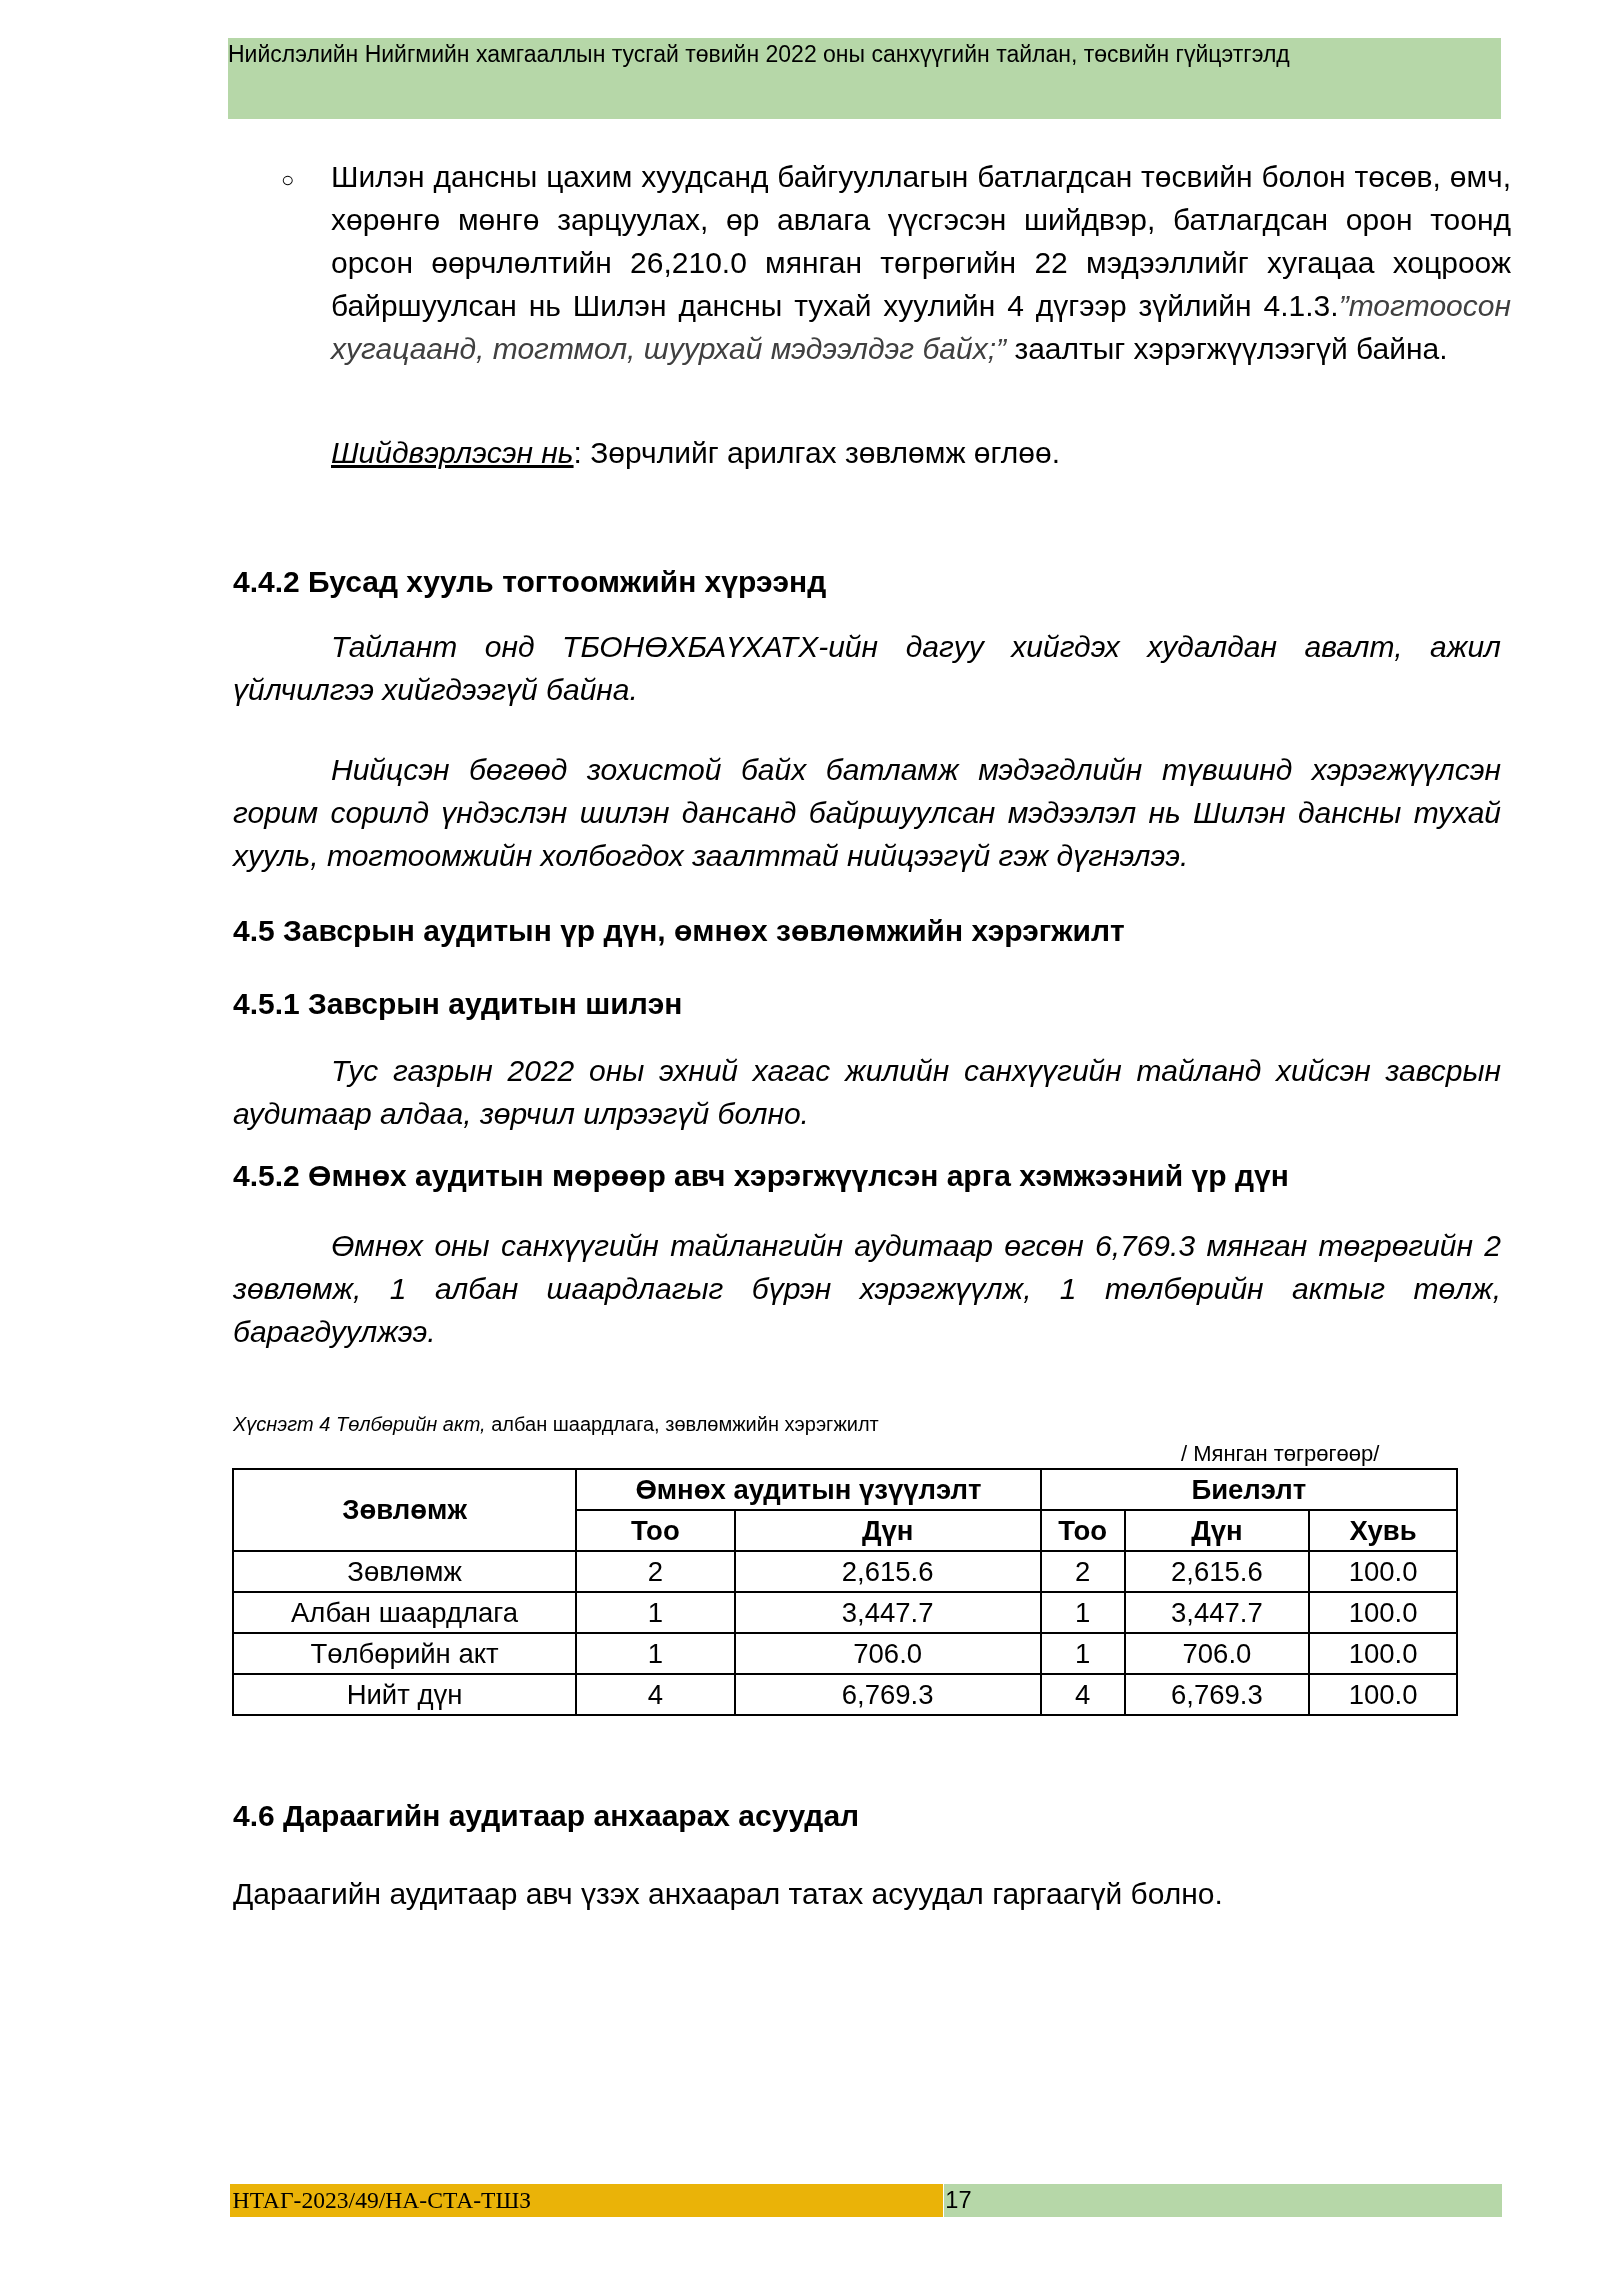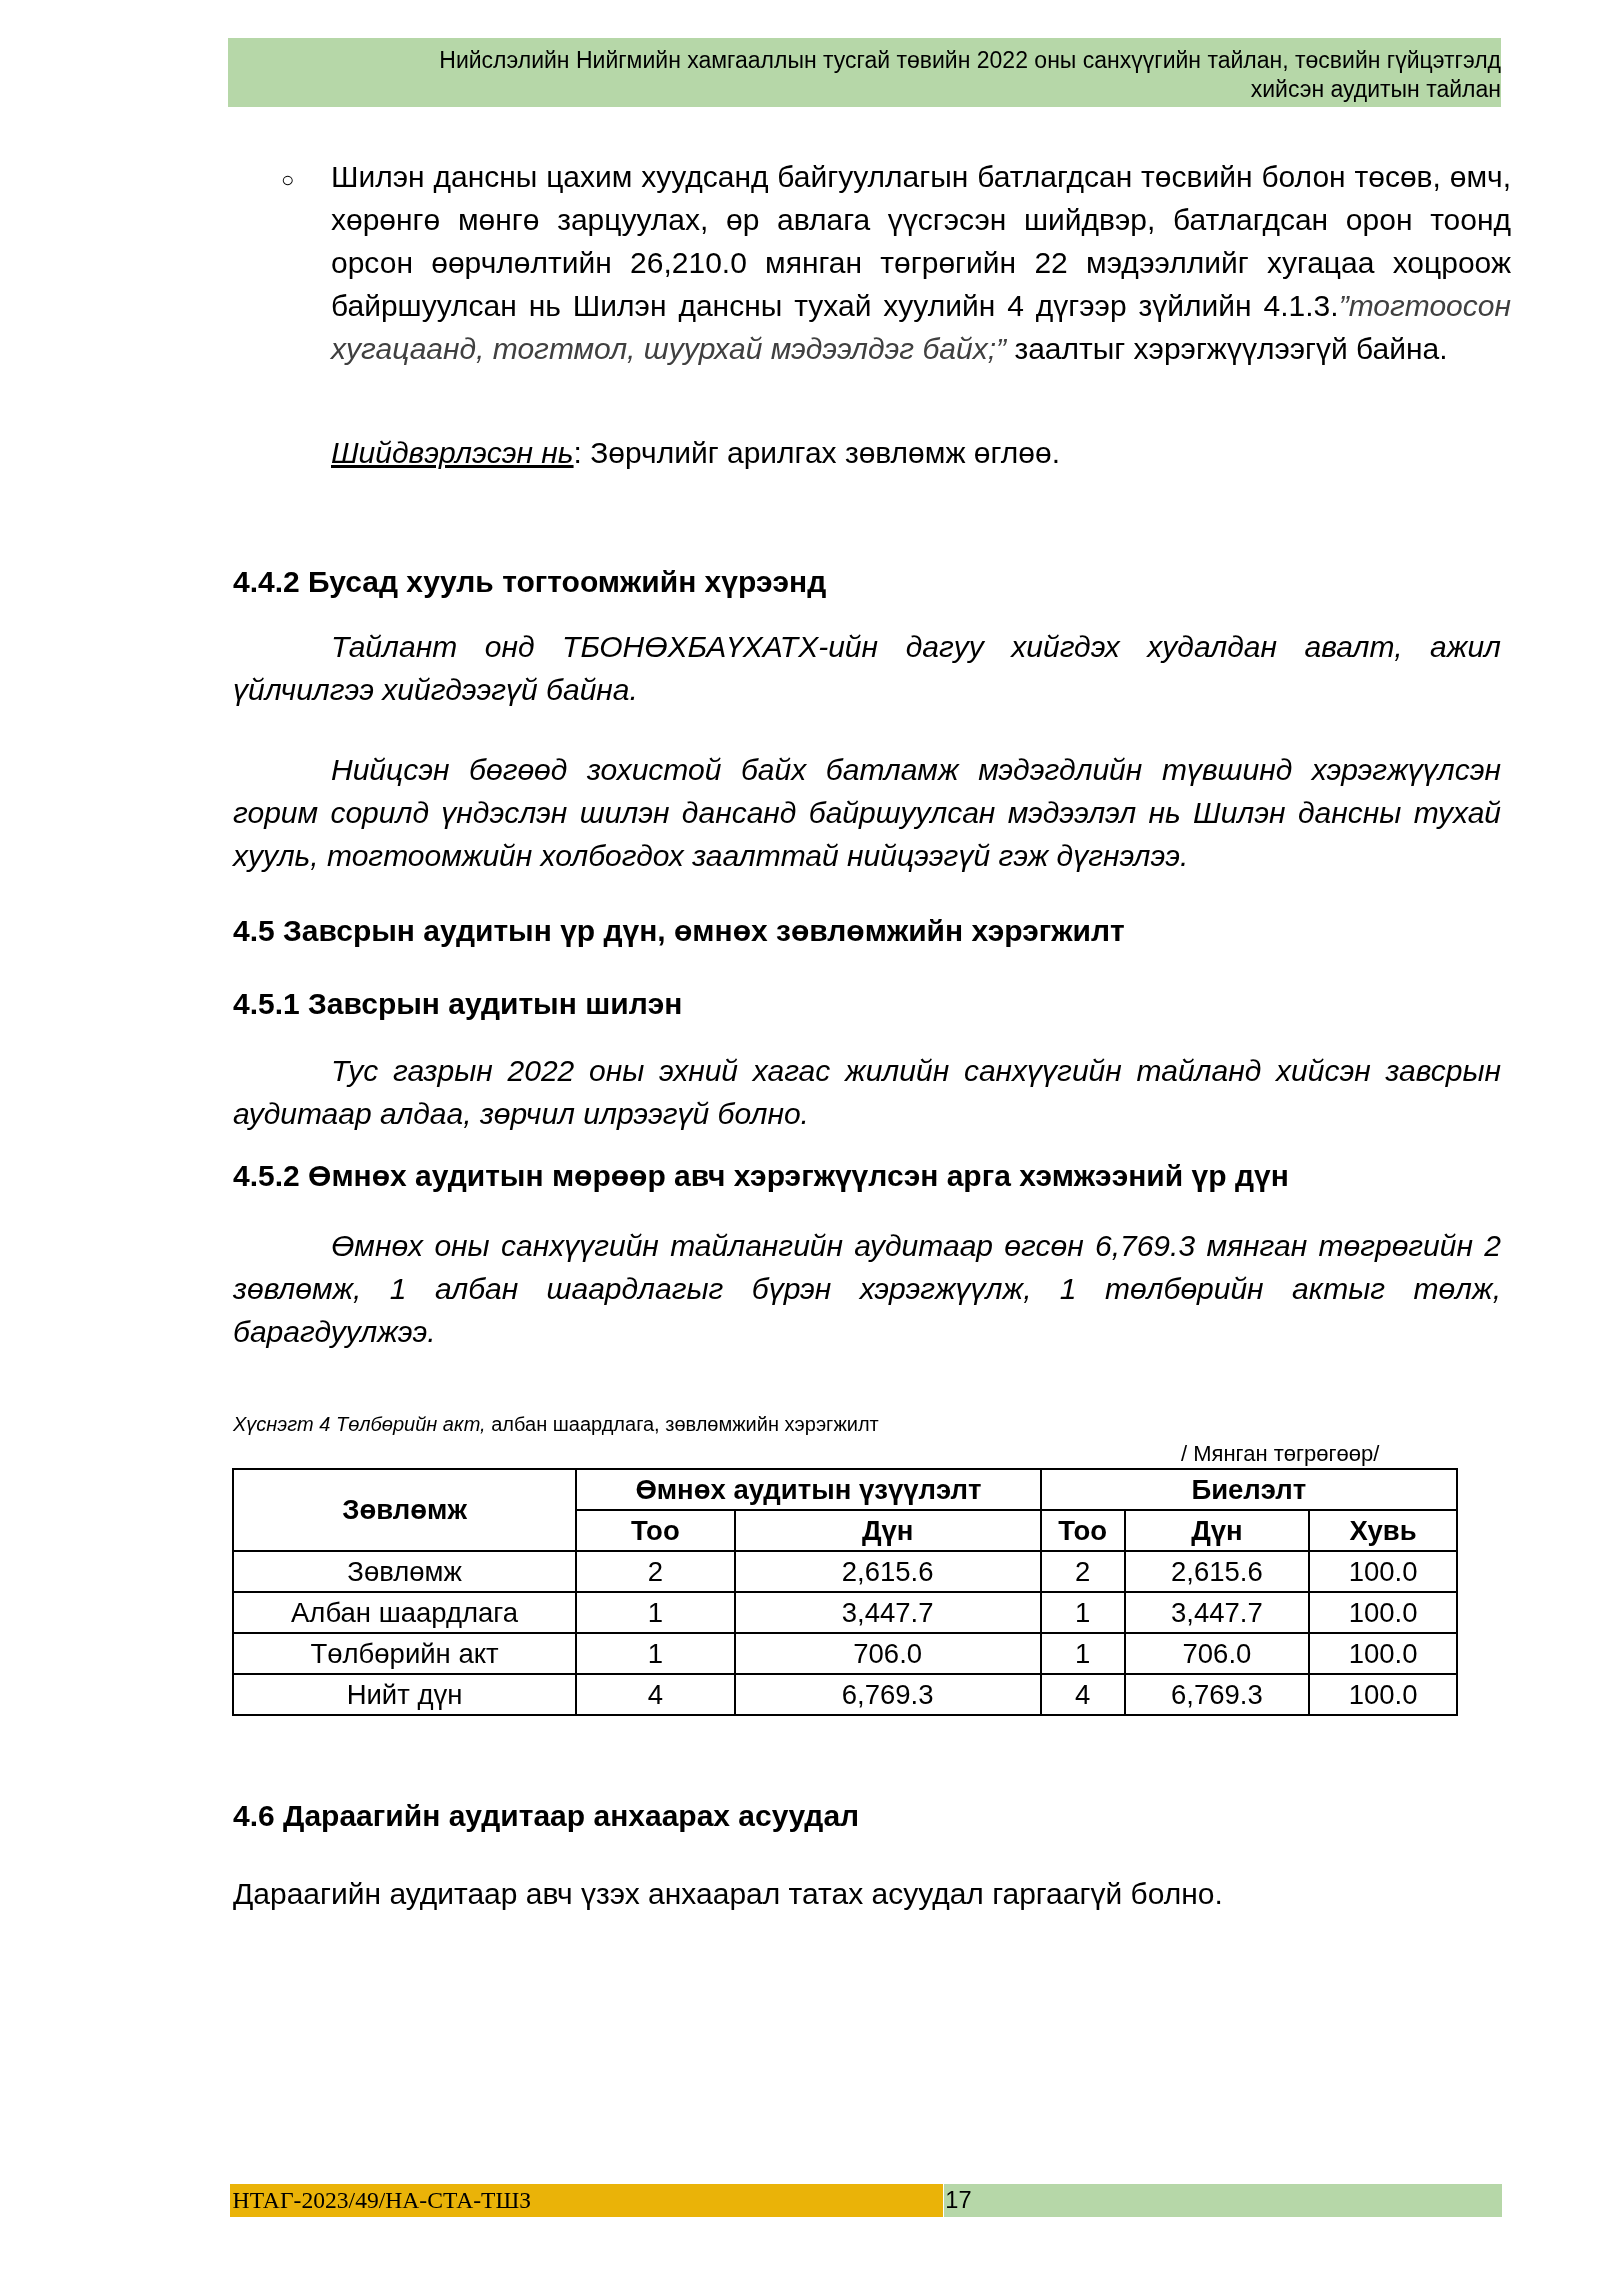--- a/index.html
+++ b/index.html
@@ -4,24 +4,24 @@
 <style>
   html, body { margin: 0; padding: 0; background: #ffffff; }
   body {
     width: 1623px; height: 2295px; position: relative; overflow: hidden;
     font-family: "Liberation Sans", sans-serif; color: #000000;
   }
   .abs { position: absolute; }
 
   
   .header-band {
-    left: 228px; top: 38px; width: 1273px; height: 69px;
+    left: 228px; top: 38px; width: 1273px; height: 81px;
     background: #b6d7a8;
-    text-align: right; font-size: 23px; line-height: 29px;
-    padding-top: 8px; box-sizing: border-box;
+    text-align: left; font-size: 23px; line-height: 29px;
+    padding-top: 2px; box-sizing: border-box;
   }
 
   
   .para { font-size: 30px; line-height: 43px; text-align: justify; text-align-last: auto; }
   .jl { text-align: justify; }
   .bullet-wrap { left: 281px; top: 155px; width: 1230px; }
   .bullet-glyph { position: absolute; left: 0; top: 2.6px; font-size: 22px; line-height: 43px; }
   .bullet-text { margin-left: 50px; }
   .italic-quote { font-style: italic; color: #404040; }
   .decision { left: 331px; top: 431px; font-size: 30px; line-height: 43px; }
@@ -55,21 +55,20 @@
   .footer-right {
     left: 944px; top: 2184px; width: 558px; height: 33px;
     background: #b6d7a8; font-size: 23.6px; line-height: 33px; padding-left: 1.3px; box-sizing: border-box;
   }
 </style>
 </head>
 <body>
 
 <div class="abs header-band">
   <div>Нийслэлийн Нийгмийн хамгааллын тусгай төвийн 2022 оны санхүүгийн тайлан, төсвийн гүйцэтгэлд</div>
-  <div>хийсэн аудитын тайлан</div>
 </div>
 
 <div class="abs bullet-wrap para">
   <span class="bullet-glyph">○</span>
   <div class="bullet-text jl"><span>Шилэн дансны цахим хуудсанд байгууллагын батлагдсан төсвийн болон төсөв, өмч, хөрөнгө мөнгө зарцуулах, өр авлага үүсгэсэн шийдвэр, батлагдсан орон тоонд орсон өөрчлөлтийн 26,210.0 мянган төгрөгийн 22 мэдээллийг хугацаа хоцроож байршуулсан нь Шилэн дансны тухай хуулийн 4 дүгээр зүйлийн 4.1.3.</span><span class="italic-quote">”тогтоосон хугацаанд, тогтмол, шуурхай мэдээлдэг байх;”</span><span> заалтыг хэрэгжүүлээгүй байна.</span></div>
 </div>
 
 <div class="abs decision">
   <span class="u">Шийдвэрлэсэн нь</span><span>: Зөрчлийг арилгах зөвлөмж өглөө.</span>
 </div>

